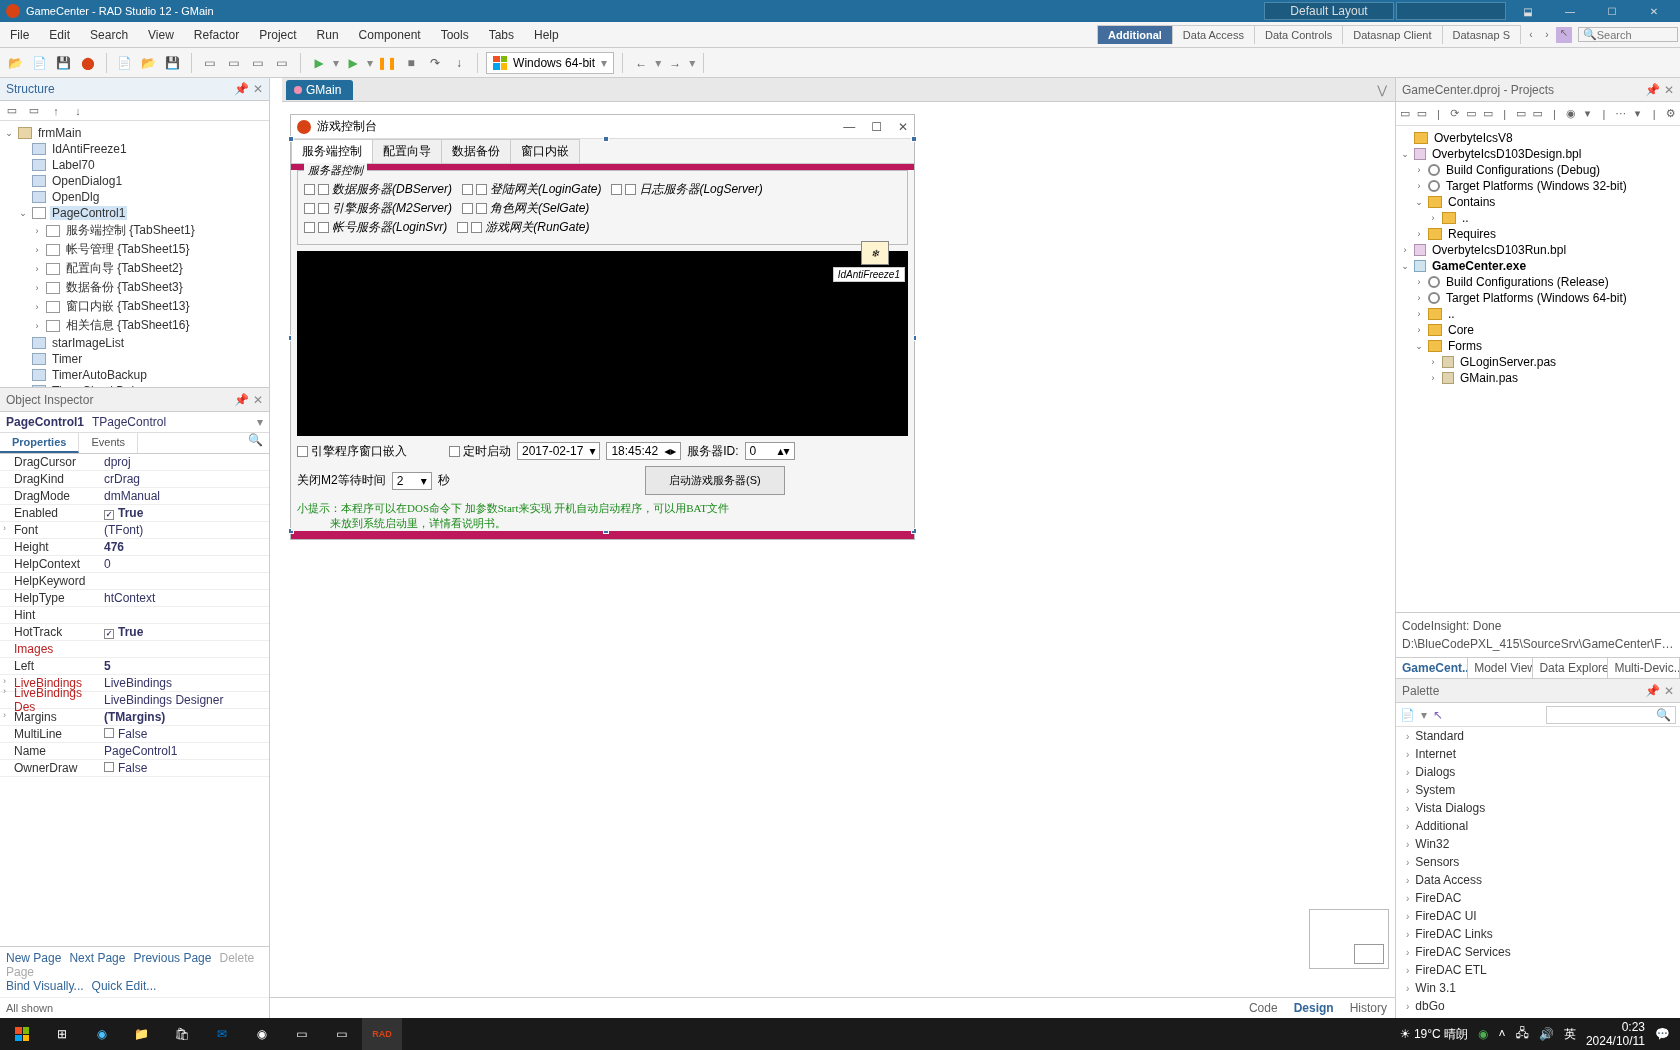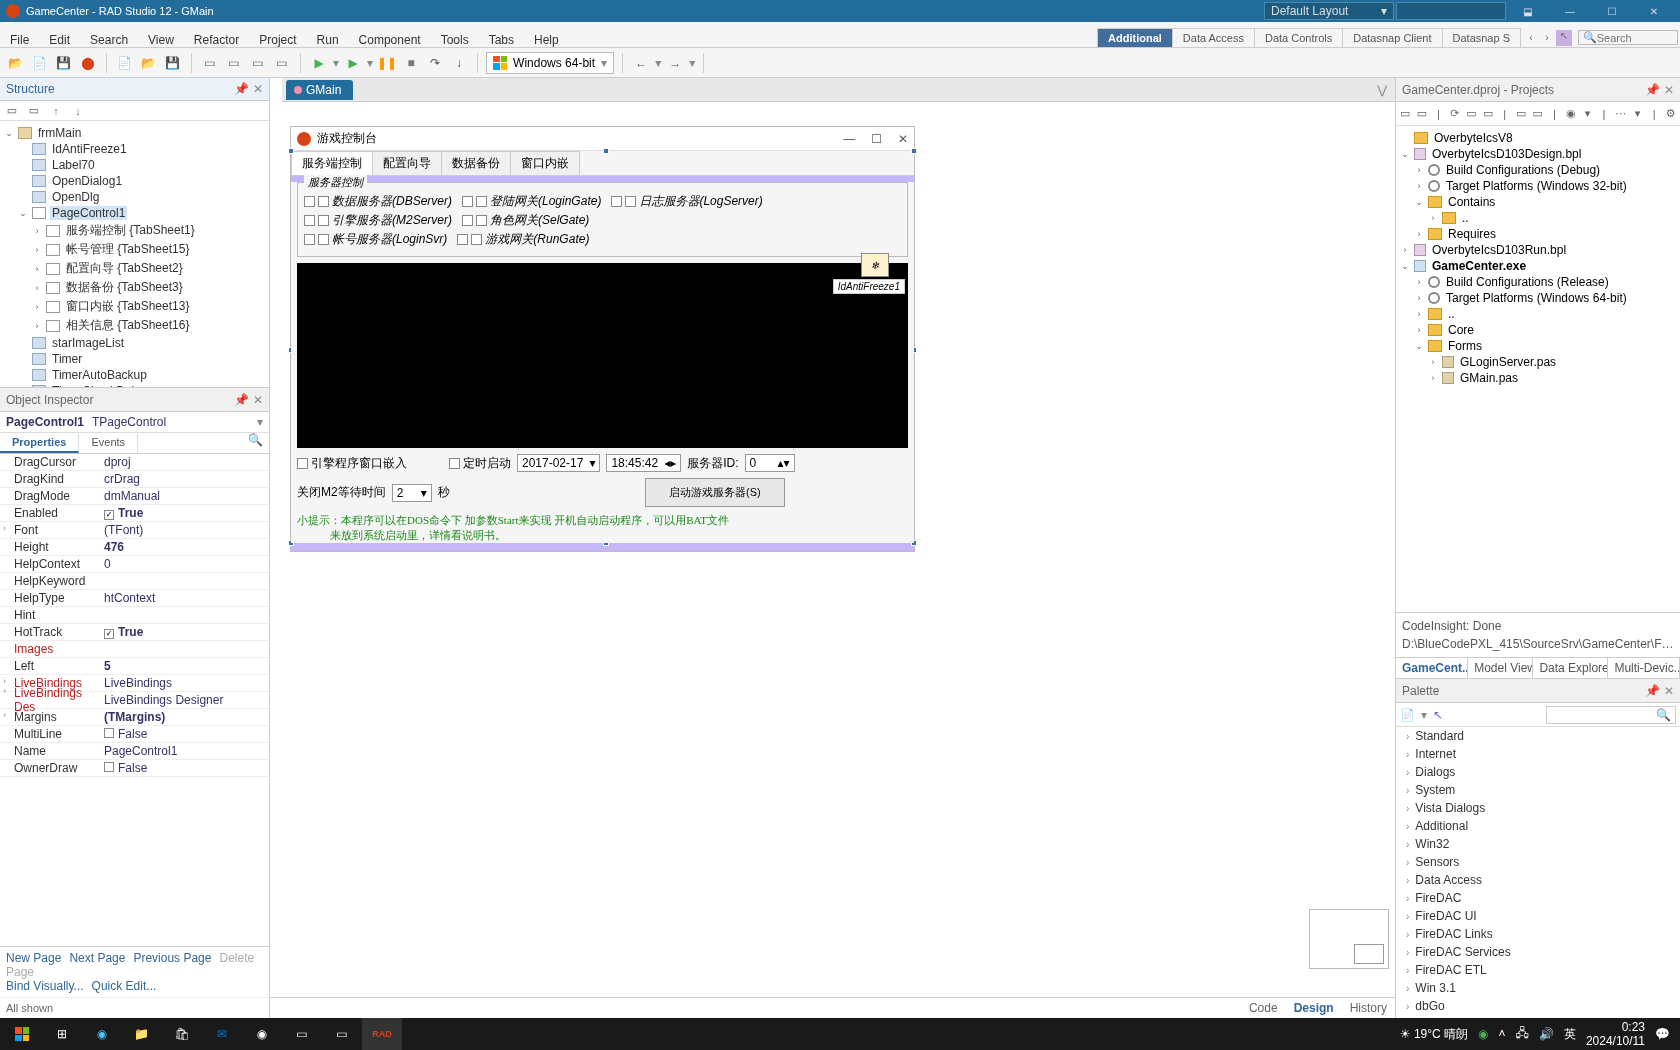--- a/index.html
+++ b/index.html
@@ -4,26 +4,26 @@
   <style>
     * { margin: 0; padding: 0; box-sizing: border-box; font-family: "Segoe UI", Tahoma, sans-serif; font-size: 12px; }
     body { background: #f0f0f0; width: 1680px; height: 1050px; overflow: hidden; display: flex; flex-direction: column; }
     
     
     .title-bar { background: #236d9c; color: #fff; height: 22px; display: flex; align-items: center; padding: 0 6px; justify-content: space-between; }
     .title-bar-left { display: flex; align-items: center; gap: 6px; }
     .title-bar-icon { width: 14px; height: 14px; background: #d84315; border-radius: 50%; }
     .title-text { font-size: 11px; }
     .title-bar-right { display: flex; align-items: center; gap: 2px; }
-    .title-combo { background: #1c5a80; border: 1px solid #4a88ac; color: #ddd; padding: 1px 6px; font-size: 11px; width: 130px; height: 18px; display: flex; align-items: center; justify-content: space-between; }
+    .title-combo { background: #1c5a80; border: 1px solid #4a88ac; color: #ddd; padding: 1px 6px; font-size: 11px; width: 130px; height: 18px; display: flex; align-items: center; justify-content: space-between; flex-direction: column; }
     .title-search { background: #1c5a80; border: 1px solid #4a88ac; width: 110px; height: 18px; }
     .win-btn { width: 40px; height: 22px; display: flex; align-items: center; justify-content: center; color: #ddd; font-size: 10px; }
     
     
-    .menu-bar { background: #f5f5f5; border-bottom: 1px solid #ccc; height: 26px; display: flex; align-items: flex-end; justify-content: space-between; }
+    .menu-bar { background: #f5f5f5; border-bottom: 1px solid #ccc; height: 26px; display: flex; align-items: center; justify-content: space-between; }
     .menu-items { display: flex; align-items: center; }
     .menu-item { padding: 0 10px; height: 100%; display: flex; align-items: center; cursor: pointer; font-size: 12px; color: #333; }
     .menu-tabs { display: flex; align-items: stretch; }
     .menu-tab { padding: 0 10px; border: 1px solid #ccc; border-bottom: none; margin-right: -1px; display: flex; align-items: center; font-size: 11px; background: #f5f5f5; color: #555; }
     .menu-tab.active { background: #436d9c; color: #fff; font-weight: bold; }
     .menu-tab-nav { display: flex; align-items: center; padding: 0 4px; gap: 2px; }
     .menu-tab-nav span { width: 14px; text-align: center; color: #666; font-size: 10px; }
     .menu-search { display: flex; align-items: center; border: 1px solid #bbb; margin: 2px; padding: 0 4px; width: 100px; }
     .menu-search input { border: none; outline: none; width: 70px; background: transparent; font-size: 11px; }
     .search-icon-mini { color: #888; font-size: 11px; }
@@ -93,21 +93,21 @@
     .oi-status { padding: 4px 6px; color: #666; font-size: 11px; border-top: 1px solid #eee; }
     
     
     .center-tabs { display: flex; background: #e8e8e8; border-bottom: 1px solid #ccc; height: 24px; align-items: center; margin-left: 12px; }
     .center-tab { background: #236d9c; color: #fff; padding: 3px 12px 3px 8px; border-radius: 3px 3px 0 0; display: flex; align-items: center; gap: 4px; font-size: 11px; margin-left: 4px; }
     .center-tab .dot { width: 8px; height: 8px; background: #f48fb1; border-radius: 50%; }
     .center-tab-close { margin-left: auto; padding: 0 8px; color: #888; }
     .designer { flex: 1; background: #fff; position: relative; padding: 12px 20px; overflow: auto; }
     
     
-    .form-win { width: 625px; border: 1px solid #bbb; background: #c4b5fd; position: relative; margin-top: 12px; }
+    .form-win { width: 625px; border: 1px solid #bbb; background: #be185d; position: relative; }
     .form-title { height: 24px; background: #fff; border-bottom: 1px solid #ddd; display: flex; align-items: center; padding: 0 6px; gap: 6px; }
     .form-title .icon { width: 14px; height: 14px; background: #d84315; border-radius: 50%; }
     .form-title .wbtns { margin-left: auto; display: flex; gap: 16px; color: #555; font-size: 11px; }
     .form-tabs { display: flex; background: #f5f5f5; border-bottom: 1px solid #ccc; }
     .form-tab { padding: 3px 10px; font-size: 12px; border: 1px solid #ccc; border-bottom: none; background: #fff; margin-right: -1px; }
     .form-tab.active { font-weight: normal; background: #fff; }
     .form-tab:not(.active){ background: #f0f0f0;}
     .sel-handle { width: 6px; height: 6px; background: #3a6ea5; position: absolute; border: 1px solid #fff; }
     
     .groupbox { margin: 6px; border: 1px solid #bbb; padding: 8px 6px 6px; position: relative; background: #f5f5f5; font-style: italic; }

